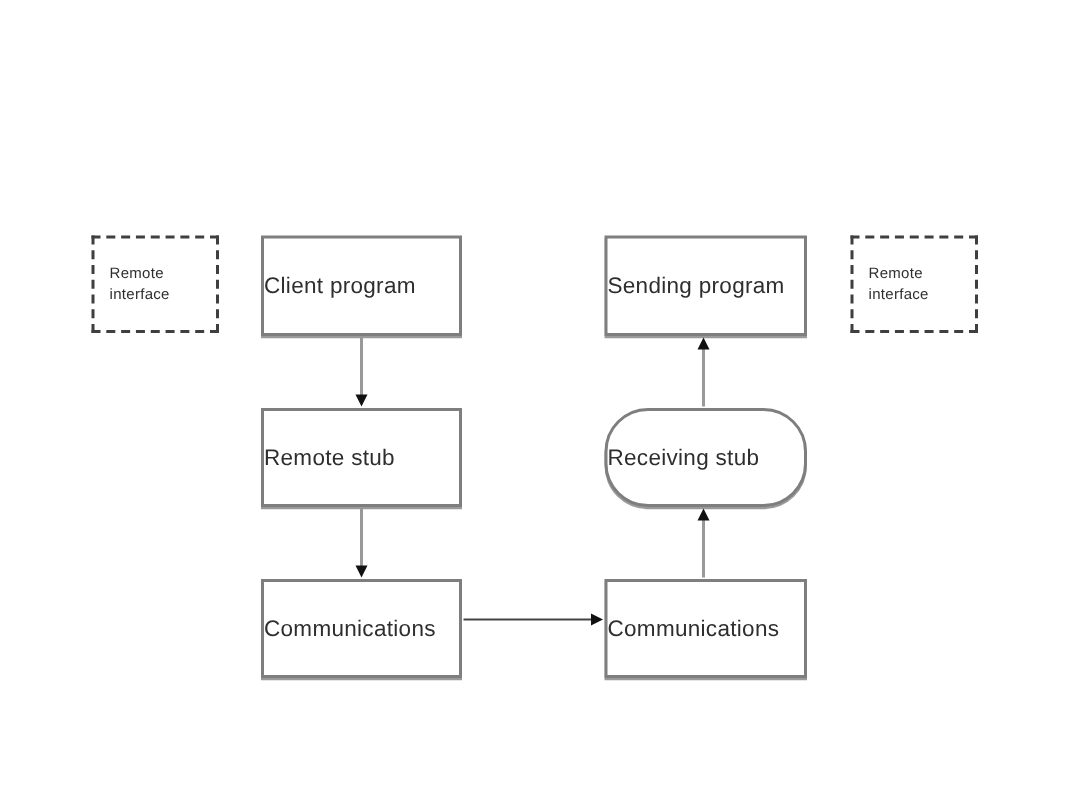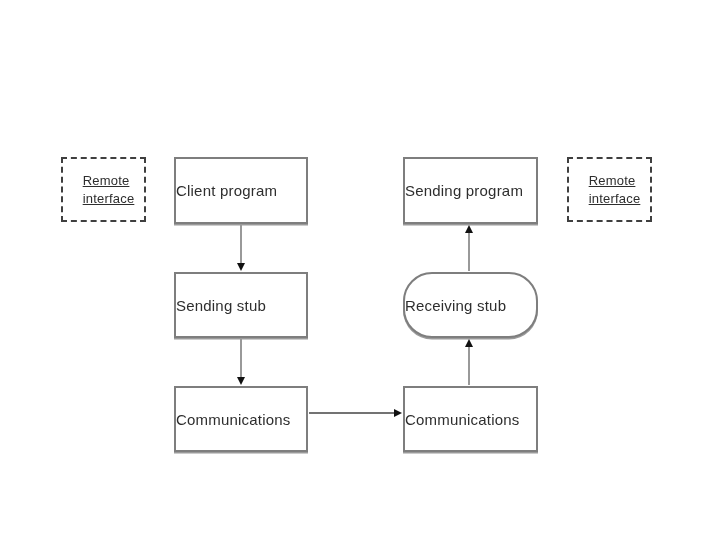--- a/index.html
+++ b/index.html
@@ -26,26 +26,25 @@
     color: #2e2e2e;
     font-size: 15px;
     letter-spacing: 0.2px;
   }
   .node.solid {
     border: 2px solid #7e7e7e;
     box-shadow: 0 1.5px 0 #9a9a9a;
   }
   .node.dashed {
     border: 2px dashed #3f3f3f;
-    justify-content: center;
+    justify-content: flex-start;
     text-align: left;
     padding-left: 10px;
-    font-size: 13px;
+    font-size: 10px;
     line-height: 1.32;
-    text-decoration: underline;
   }
   .dashed .two-line { display: block; }
 
   
   .ri-left   { left: 61px;  top: 157px; width: 85px;  height: 65px; }
   .client    { left: 174px; top: 157px; width: 134px; height: 67px; }
   .server    { left: 403px; top: 157px; width: 135px; height: 67px; }
   .ri-right  { left: 567px; top: 157px; width: 85px;  height: 65px; }
   
   .sendstub  { left: 174px; top: 272px; width: 134px; height: 66px; }
@@ -82,21 +81,21 @@
   </div>
 
   <div class="node dashed ri-right">
     <span class="two-line">
       <span>Remote</span><br>
       <span>interface</span>
     </span>
   </div>
 
   <div class="node solid sendstub">
-    <span>Sending stub</span>
+    <span>Remote stub</span>
   </div>
 
   <div class="node solid recvstub">
     <span>Receiving stub</span>
   </div>
 
   <div class="node solid comm-l">
     <span>Communications</span>
   </div>
 

